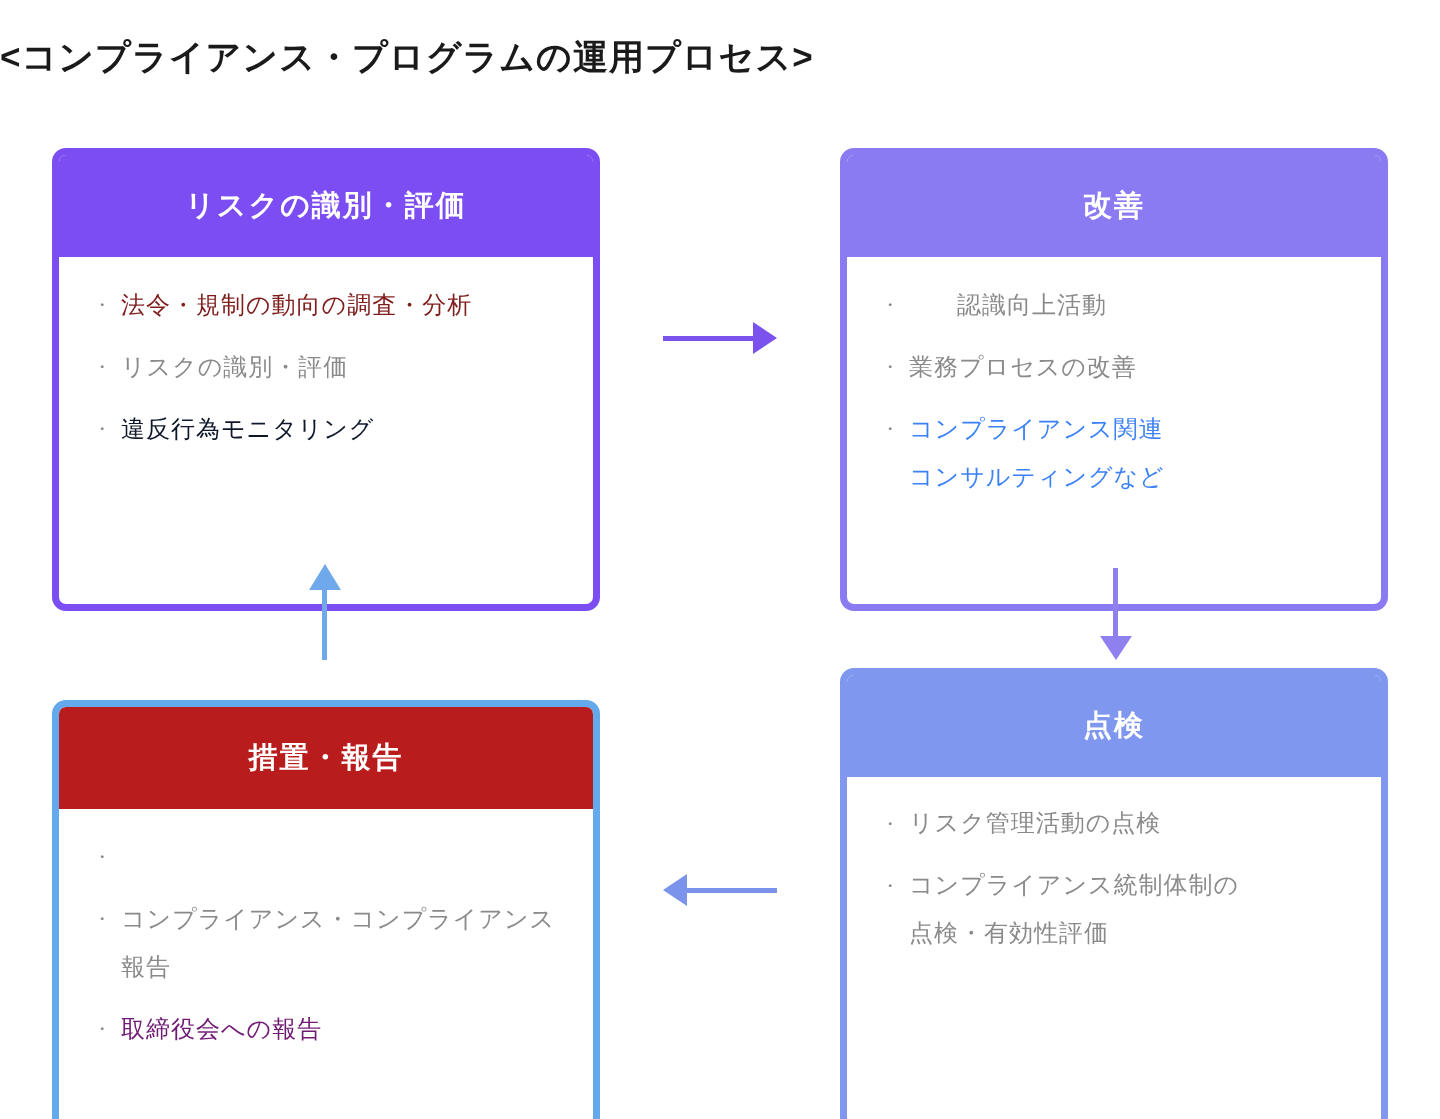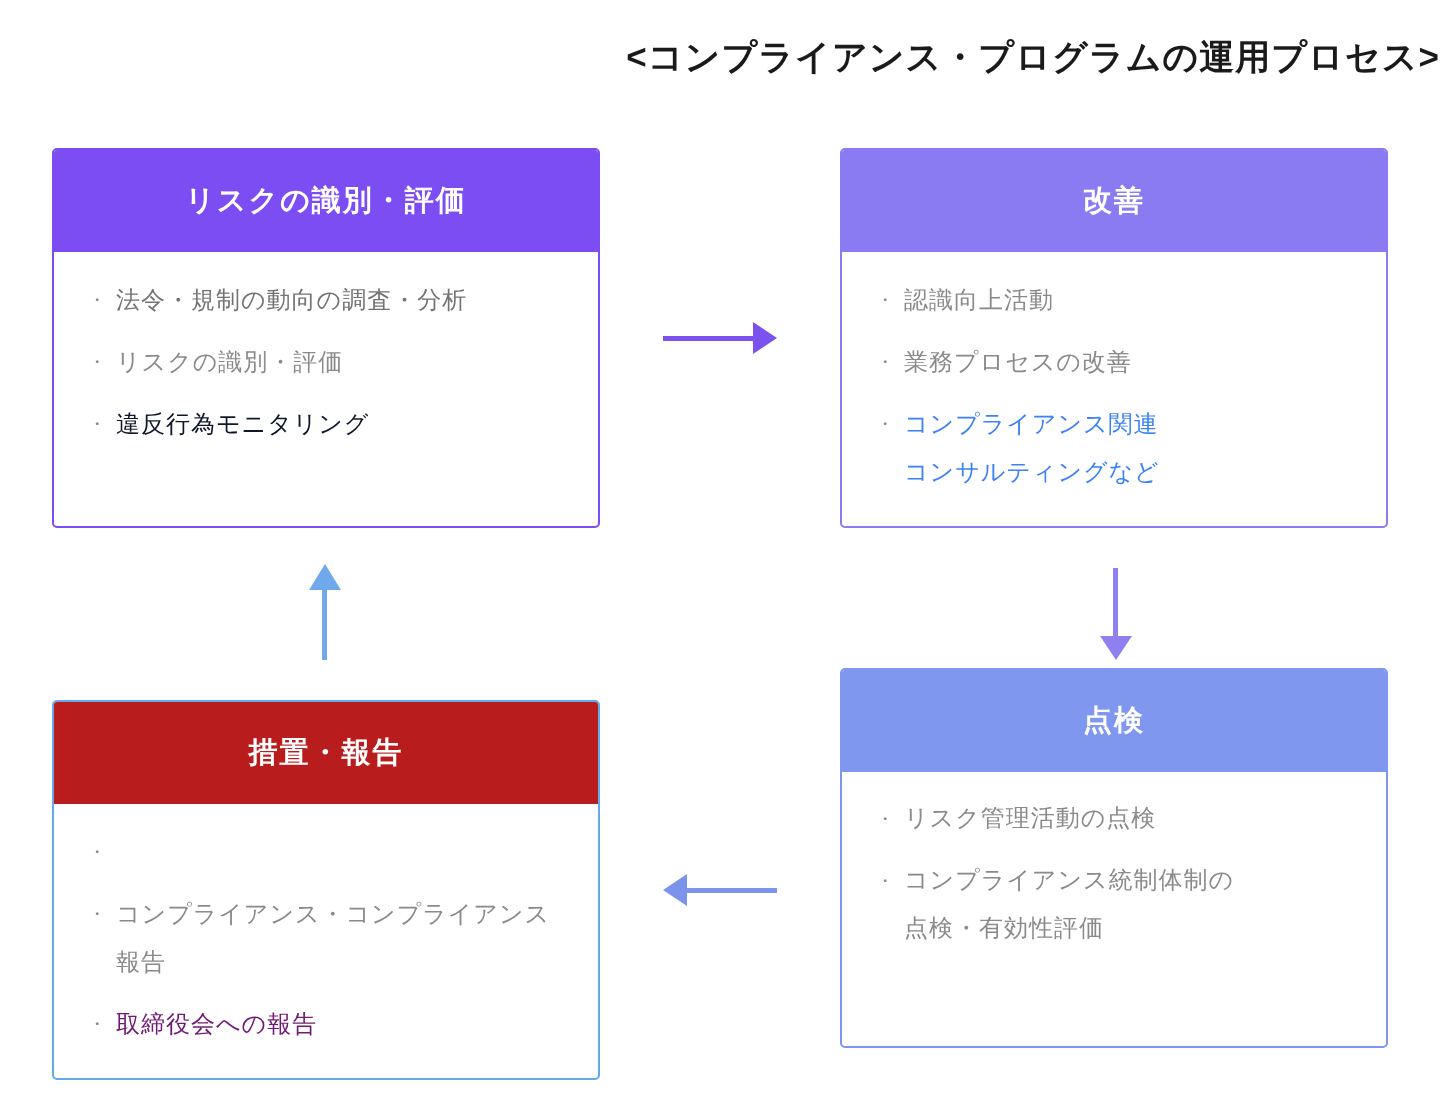--- a/index.html
+++ b/index.html
@@ -13,33 +13,33 @@
     width: 1440px;
     height: 1119px;
     background: #ffffff;
     overflow: hidden;
   }
   .diagram-title {
     position: absolute;
     top: 34px;
     left: 0;
     width: 100%;
-    text-align: right;
+    text-align: left;
     font-size: 35px;
     font-weight: bold;
     color: #1a1a1a;
     letter-spacing: 1px;
   }
   .card {
     position: absolute;
     width: 548px;
-    height: 380px;
+    height: 463px;
     background: #ffffff;
-    border: 2px solid #f97316;
-    border-radius: 5px;
+    border: 7px solid #f97316;
+    border-radius: 14px;
     box-sizing: border-box;
     overflow: hidden;
   }
   .card-header {
     height: 102px;
     display: flex;
     align-items: center;
     justify-content: center;
     color: #ffffff;
     font-size: 29px;
@@ -113,41 +113,41 @@
 <div class="canvas">
 
   <div class="diagram-title" style="color: rgb(26, 26, 26);">&lt;コンプライアンス・プログラムの運用プロセス&gt;</div>
 
   <div class="card card-pos-1" style="border-color: rgb(124, 77, 243);">
     <div class="card-header" style="background-color: rgb(124, 77, 243);">リスクの識別・評価</div>
     <div class="card-body">
       <ul class="bullet-list">
         <li class="bullet-item">
           <span class="bullet-marker">・</span>
-          <span class="bullet-text" style="color: #737373;">法令・規制の動向の調査・分析</span>
+          <span class="bullet-text" style="color: #7f1d1d;">法令・規制の動向の調査・分析</span>
         </li>
         <li class="bullet-item">
           <span class="bullet-marker">・</span>
           <span class="bullet-text" style="color: rgb(138, 138, 138);">リスクの識別・評価</span>
         </li>
         <li class="bullet-item">
           <span class="bullet-marker">・</span>
           <span class="bullet-text" style="color: #0f172a;">違反行為モニタリング</span>
         </li>
       </ul>
     </div>
   </div>
 
   <div class="card card-pos-2" style="border-color: rgb(139, 123, 242);">
     <div class="card-header" style="background-color: rgb(139, 123, 242);">改善</div>
     <div class="card-body">
       <ul class="bullet-list">
         <li class="bullet-item">
           <span class="bullet-marker">・</span>
-          <span class="bullet-text" style="color: rgb(138, 138, 138);">認識向上活動</span>
+          <span class="bullet-text" style="color: rgb(138, 138, 138); margin-left: 48px;">認識向上活動</span>
         </li>
         <li class="bullet-item">
           <span class="bullet-marker">・</span>
           <span class="bullet-text" style="color: rgb(138, 138, 138);">業務プロセスの改善</span>
         </li>
         <li class="bullet-item">
           <span class="bullet-marker">・</span>
           <span class="bullet-text" style="color: #3b82f6;">コンプライアンス関連
 コンサルティングなど</span>
         </li>

